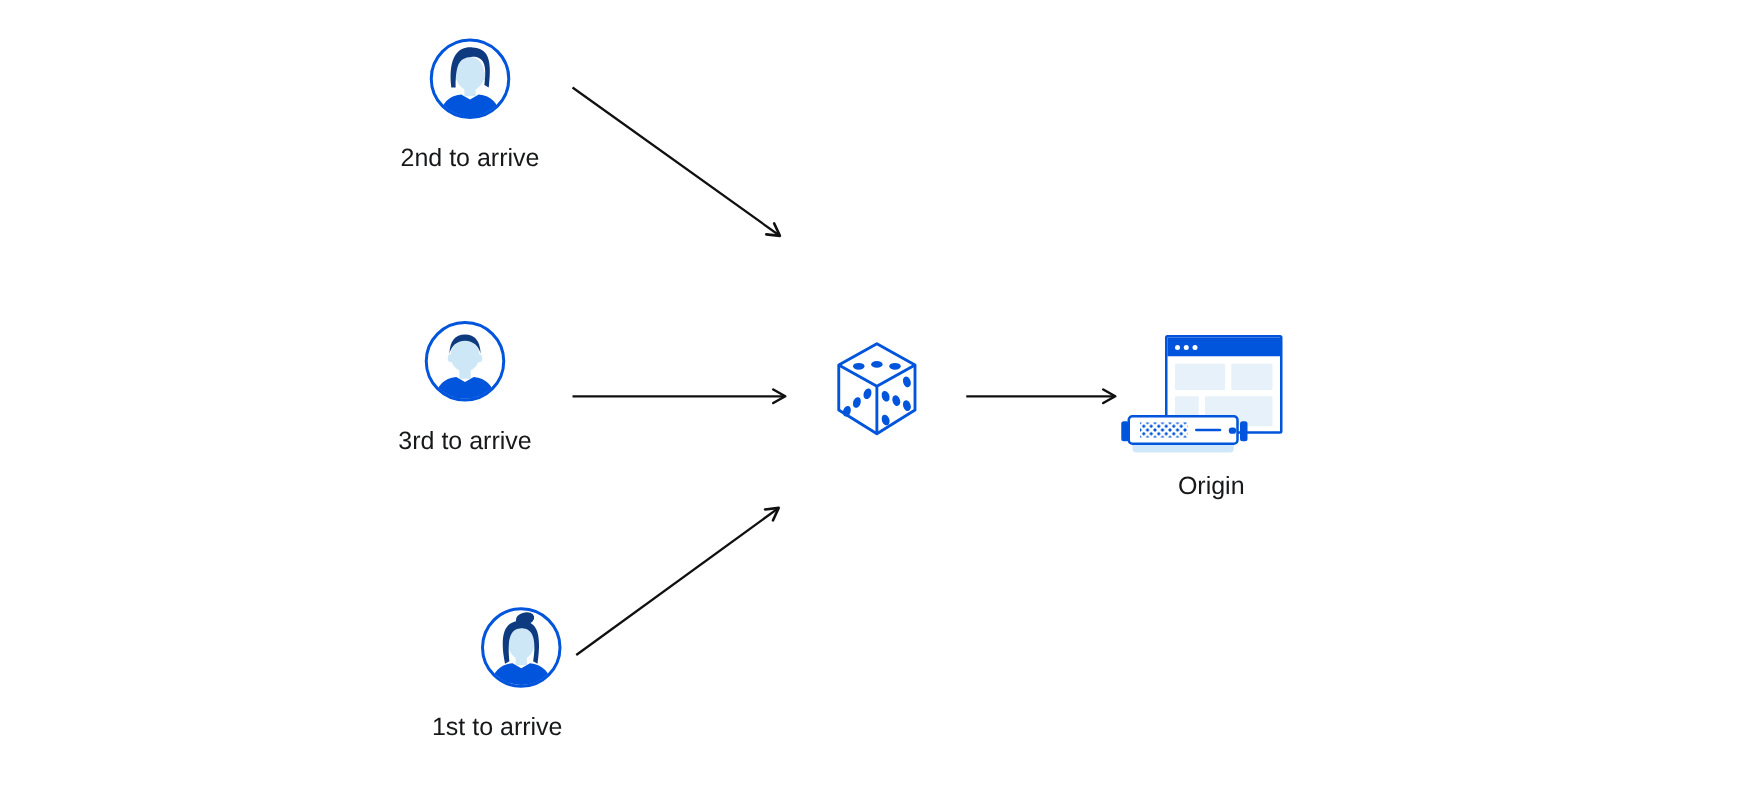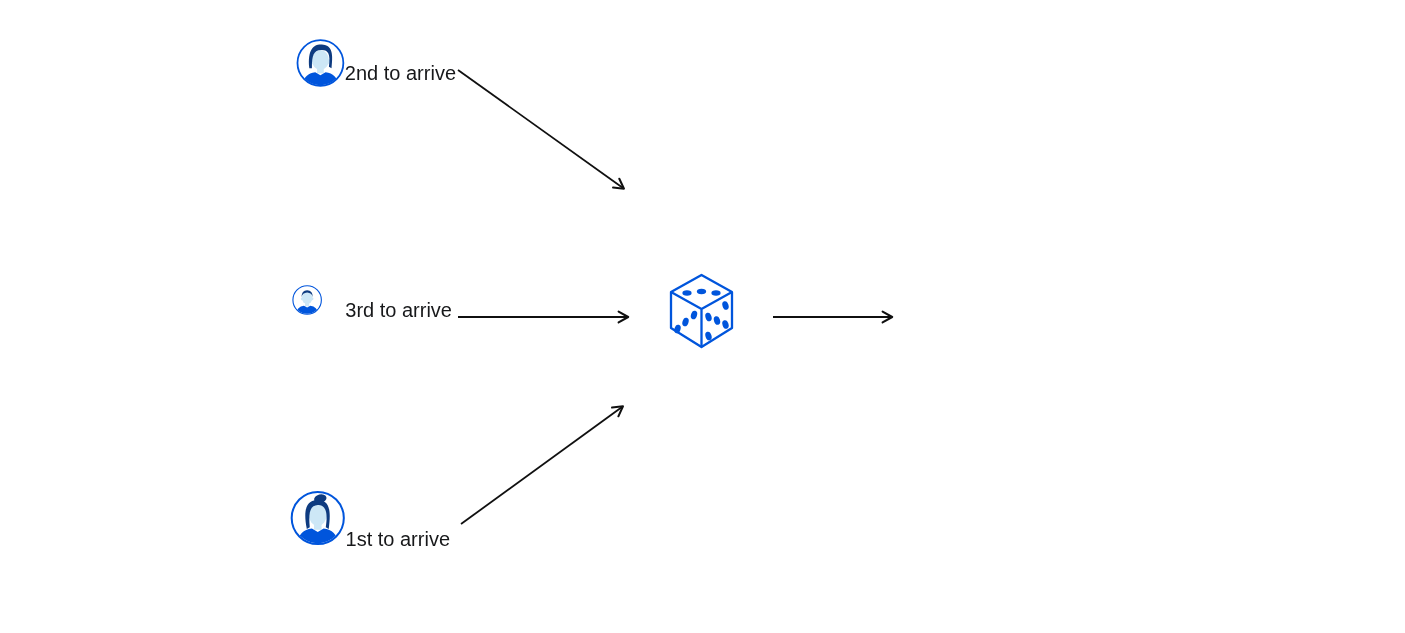--- a/index.html
+++ b/index.html
@@ -9,21 +9,21 @@
     --pale-blue:#e7f1f9;
     --base-blue:#cfe7f8;
     --arrow-black:#101010;
     --label-text:#17181a;
     --background:#ffffff;
   }
   html,body{margin:0;padding:0;}
   body{background:var(--background);font-family:"Liberation Sans",sans-serif;}
   .stage{position:relative;width:1405px;height:633px;background:var(--background);overflow:hidden;}
 
-  .node{position:absolute;display:flex;flex-direction:row;align-items:center;}
+  .node{position:absolute;display:flex;flex-direction:column;align-items:center;}
   .node-label{margin-top:19px;font-size:20px;line-height:24px;color:var(--label-text);white-space:nowrap;}
 
   .avatar{width:66px;height:66px;display:block;}
 
   .arrow-layer{position:absolute;left:0;top:0;width:1405px;height:633px;pointer-events:none;}
 
   .dice{position:absolute;left:668px;top:272px;width:67px;height:78px;}
 
   
   .origin-group{position:absolute;left:897px;top:268px;width:144px;height:140px;}
@@ -83,21 +83,21 @@
         <rect x="28.5" y="36" width="9" height="11" fill="var(--light-blue)"></rect>
         <ellipse cx="33" cy="29" rx="11.5" ry="13.5" fill="var(--light-blue)"></ellipse>
         <path d="M18,40 C15,12 26,7 35,8 C47,9 51,16 48,40 L44.5,38 C47,20 43,15 34,15.5 C24,16 21.5,22 21.5,40 Z" fill="var(--dark-blue)"></path>
         <path d="M8,66 Q10,47 26,45.5 L33,49.5 L40,45.5 Q56,47 58,66 Z" fill="var(--primary-blue)"></path>
       </g>
       <circle cx="33" cy="33" r="31" fill="none" stroke="var(--primary-blue)" stroke-width="2.4"></circle>
     </svg>
     <div class="node-label">2nd to arrive</div>
   </div>
 
-  <div class="node" style="left:292px;top:267px;width:160px;gap:23px;">
+  <div class="node" style="left:292px;top:256px;width:160px;">
     <svg class="avatar" viewBox="0 0 66 66">
       <defs>
           <clipPath id="avc2">
             <circle cx="33" cy="33" r="30"></circle>
           </clipPath>
         </defs>
       <g clip-path="url(#avc2)">
         <rect width="66" height="66" fill="#fff"></rect>
         <ellipse cx="21.5" cy="30.5" rx="2.3" ry="3.2" fill="var(--light-blue)"></ellipse>
         <ellipse cx="44.5" cy="30.5" rx="2.3" ry="3.2" fill="var(--light-blue)"></ellipse>
@@ -145,14 +145,38 @@
     <ellipse cx="17.5" cy="50" rx="3" ry="4.4" fill="var(--primary-blue)" transform="rotate(18 17.5 50)"></ellipse>
     <ellipse cx="9.5" cy="57" rx="3" ry="4.4" fill="var(--primary-blue)" transform="rotate(18 9.5 57)"></ellipse>
 
     <ellipse cx="40.5" cy="45" rx="3" ry="4.4" fill="var(--primary-blue)" transform="rotate(-18 40.5 45)"></ellipse>
     <ellipse cx="57.5" cy="33.5" rx="3" ry="4.4" fill="var(--primary-blue)" transform="rotate(-18 57.5 33.5)"></ellipse>
     <ellipse cx="49" cy="48.5" rx="3" ry="4.4" fill="var(--primary-blue)" transform="rotate(-18 49 48.5)"></ellipse>
     <ellipse cx="40.5" cy="64" rx="3" ry="4.4" fill="var(--primary-blue)" transform="rotate(-18 40.5 64)"></ellipse>
     <ellipse cx="57.5" cy="52.5" rx="3" ry="4.4" fill="var(--primary-blue)" transform="rotate(-18 57.5 52.5)"></ellipse>
   </svg>
 
+  <div class="origin-group">
+    <div class="browser">
+      <div class="browser-titlebar">
+        <span class="browser-dot"></span>
+        <span class="browser-dot"></span>
+        <span class="browser-dot"></span>
+      </div>
+      <div class="browser-block blk1"></div>
+      <div class="browser-block blk2"></div>
+      <div class="browser-block blk3"></div>
+      <div class="browser-block blk4"></div>
+    </div>
+    <div class="server">
+      <div class="server-base"></div>
+      <div class="server-tab left"></div>
+      <div class="server-tab right"></div>
+      <div class="server-body">
+        <div class="server-vents"></div>
+        <div class="server-line"></div>
+        <div class="server-dot"></div>
+      </div>
+    </div>
+    <div class="origin-label">Origin</div>
+  </div>
 
 </div>
 
 </body></html>

